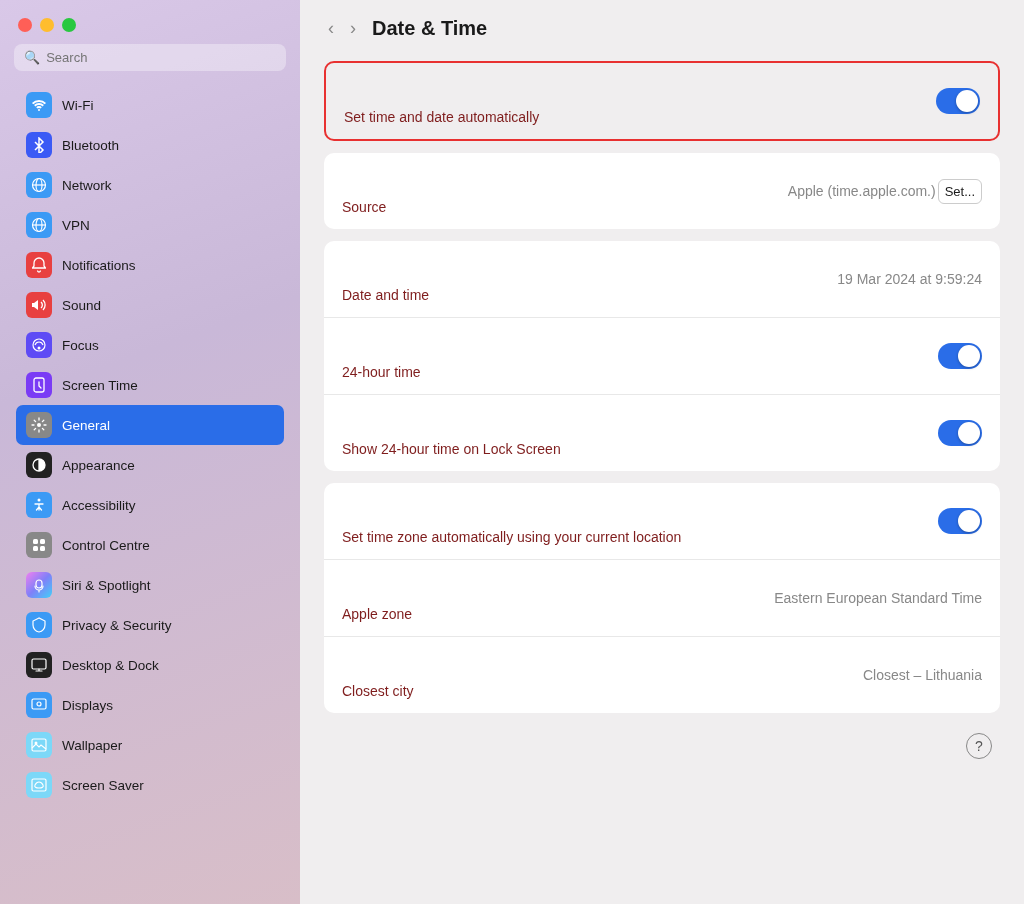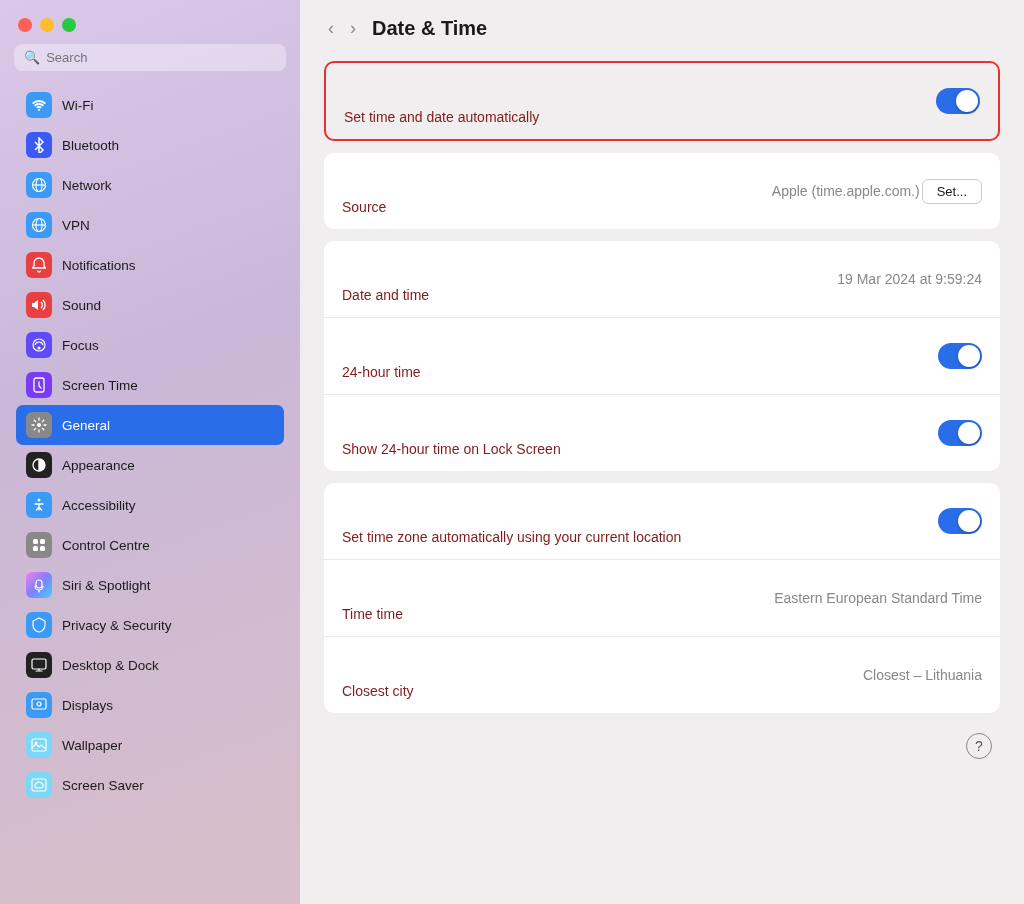--- a/index.html
+++ b/index.html
@@ -226,21 +226,21 @@
       border: 2px solid #e83030;
       border-radius: 10px;
       overflow: hidden;
     }
 
     
     .set-btn {
       background: white;
       border: 1px solid #ccc;
       border-radius: 6px;
-      padding: 4px 14px;
+      padding: 4px 6px;
       font-size: 13px;
       cursor: pointer;
       color: #1a1a1a;
     }
 
     
     .help-area {
       display: flex;
       justify-content: flex-end;
       padding: 8px 8px 0 0;
@@ -499,21 +499,21 @@
       <div class="settings-card">
         <div class="settings-row">
           <span class="row-label">Set time zone automatically using your current location</span>
           <div class="row-right">
             <div class="toggle on">
               <div class="toggle-knob"></div>
             </div>
           </div>
         </div>
         <div class="settings-row">
-          <span class="row-label">Time time</span>
+          <span class="row-label">Apple zone</span>
           <div class="row-right">
             <span class="row-value">Eastern European Standard Time</span>
           </div>
         </div>
         <div class="settings-row">
           <span class="row-label">Closest city</span>
           <div class="row-right">
             <span class="row-value">Closest – Lithuania</span>
           </div>
         </div>

